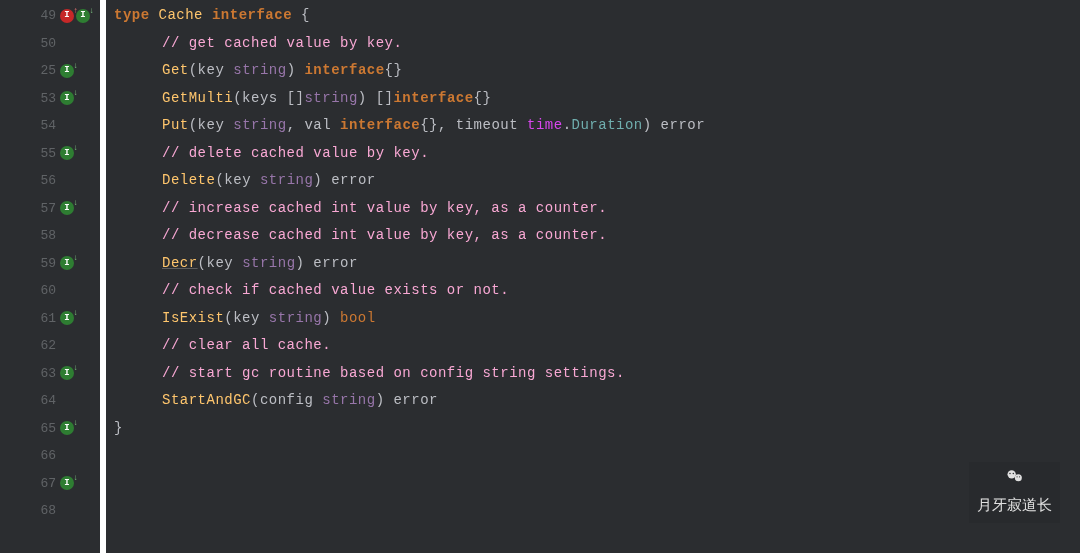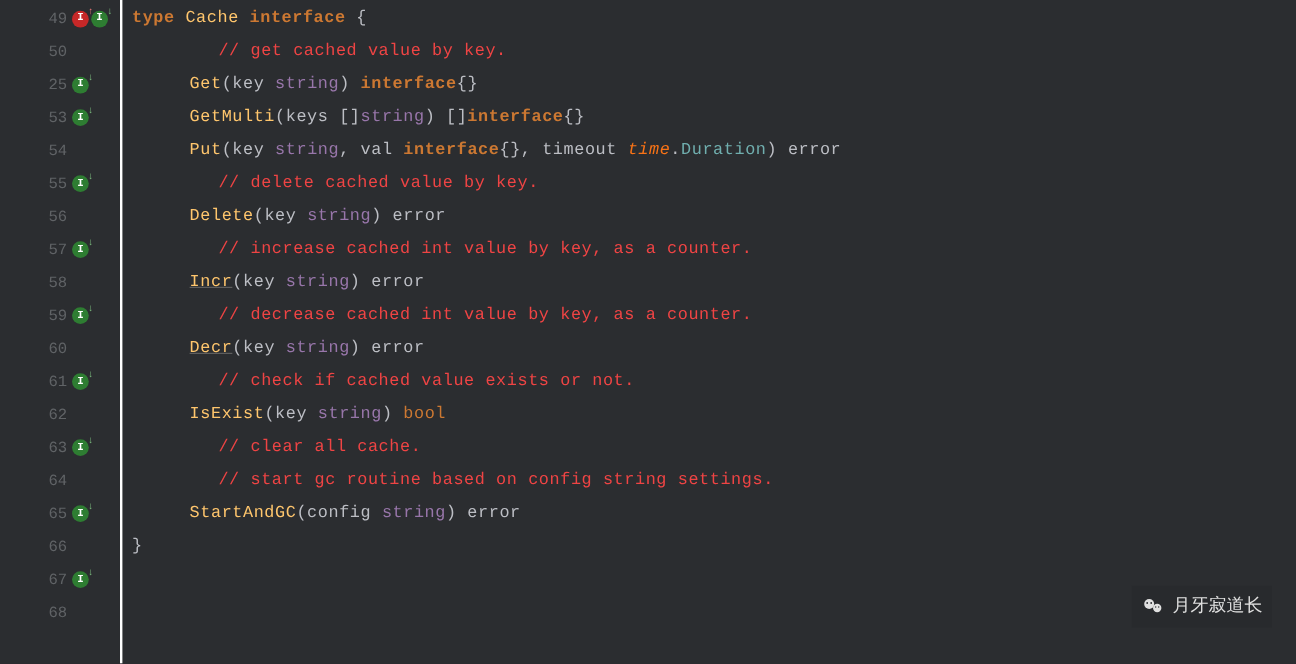--- a/index.html
+++ b/index.html
@@ -61,51 +61,52 @@
   .arrow {
     font-size: 8px;
     margin-left: 1px;
   }
   .arrow-up { color: #e57373; }
   .arrow-down { color: #81c784; }
   .code-area {
     flex: 1;
     padding-top: 2px;
     padding-left: 8px;
-    border-left: 2px solid #ffffff;
+    border-left: 6px solid #ffffff;
   }
   .code-line {
     height: 27.5px;
     white-space: pre;
     letter-spacing: 0.5px;
   }
   .kw { color: #cc7832; font-weight: bold; }
   .kw2 { color: #cc7832; font-weight: bold; }
   .type { color: #ffc66d; }
   .str-type { color: #9876aa; margin-top: 28px; }
-  .comment { color: #ef4444; margin-left: 24px; }
+  .comment { color: #f9a8d4; }
   .method { color: #ffc66d; }
   .method-u { color: #ffc66d; text-decoration: underline; text-decoration-color: #5e5e5e; }
   .punct { color: #bcbec4; }
   .err { color: #bcbec4; }
-  .pkg { color: #f97316; font-style: italic; }
+  .pkg { color: #d946ef; }
   .dur { color: #70aeae; }
   .bool { color: #cc7832; }
   .overlay {
     position: absolute;
     right: 20px;
     bottom: 30px;
     display: flex;
     align-items: center;
     gap: 6px;
     color: #e0e0e0;
     font-family: Liberation Serif, serif;
     font-size: 15px;
     background: rgba(0,0,0,0.05);
     padding: 4px 8px;
+    flex-direction: column;
   }
   .overlay-icon {
     width: 20px;
     height: 20px;
     display: inline-flex;
     align-items: center;
     justify-content: center;
   }
   .i1 { padding-left: 0; }
   .i2 { padding-left: 48px; }
@@ -248,21 +249,20 @@
     </div>
   <div class="code-area" id="code">
       <div class="code-line i1"><span class="kw">type</span><span class="punct"> </span><span class="type">Cache</span><span class="punct"> </span><span class="kw2">interface</span><span class="punct"> {</span></div>
       <div class="code-line i2"><span class="comment">// get cached value by key.</span></div>
       <div class="code-line i2"><span class="method">Get</span><span class="punct">(key </span><span class="str-type">string</span><span class="punct">) </span><span class="kw2">interface</span><span class="punct">{}</span></div>
       <div class="code-line i2"><span class="method">GetMulti</span><span class="punct">(keys []</span><span class="str-type">string</span><span class="punct">) []</span><span class="kw2">interface</span><span class="punct">{}</span></div>
       <div class="code-line i2"><span class="method">Put</span><span class="punct">(key </span><span class="str-type">string</span><span class="punct">, val </span><span class="kw2">interface</span><span class="punct">{}, timeout </span><span class="pkg">time</span><span class="punct">.</span><span class="dur">Duration</span><span class="punct">) </span><span class="err">error</span></div>
       <div class="code-line i2"><span class="comment">// delete cached value by key.</span></div>
       <div class="code-line i2"><span class="method">Delete</span><span class="punct">(key </span><span class="str-type">string</span><span class="punct">) </span><span class="err">error</span></div>
       <div class="code-line i2"><span class="comment">// increase cached int value by key, as a counter.</span></div>
-      <div class="code-line i2"><span class="method-u">Incr</span><span class="punct">(key </span><span class="str-type">string</span><span class="punct">) </span><span class="err">error</span></div>
       <div class="code-line i2"><span class="comment">// decrease cached int value by key, as a counter.</span></div>
       <div class="code-line i2"><span class="method-u">Decr</span><span class="punct">(key </span><span class="str-type">string</span><span class="punct">) </span><span class="err">error</span></div>
       <div class="code-line i2"><span class="comment">// check if cached value exists or not.</span></div>
       <div class="code-line i2"><span class="method">IsExist</span><span class="punct">(key </span><span class="str-type">string</span><span class="punct">) </span><span class="bool">bool</span></div>
       <div class="code-line i2"><span class="comment">// clear all cache.</span></div>
       <div class="code-line i2"><span class="comment">// start gc routine based on config string settings.</span></div>
       <div class="code-line i2"><span class="method">StartAndGC</span><span class="punct">(config </span><span class="str-type">string</span><span class="punct">) </span><span class="err">error</span></div>
       <div class="code-line i1"><span class="punct">}</span></div>
     </div>
 </div>

